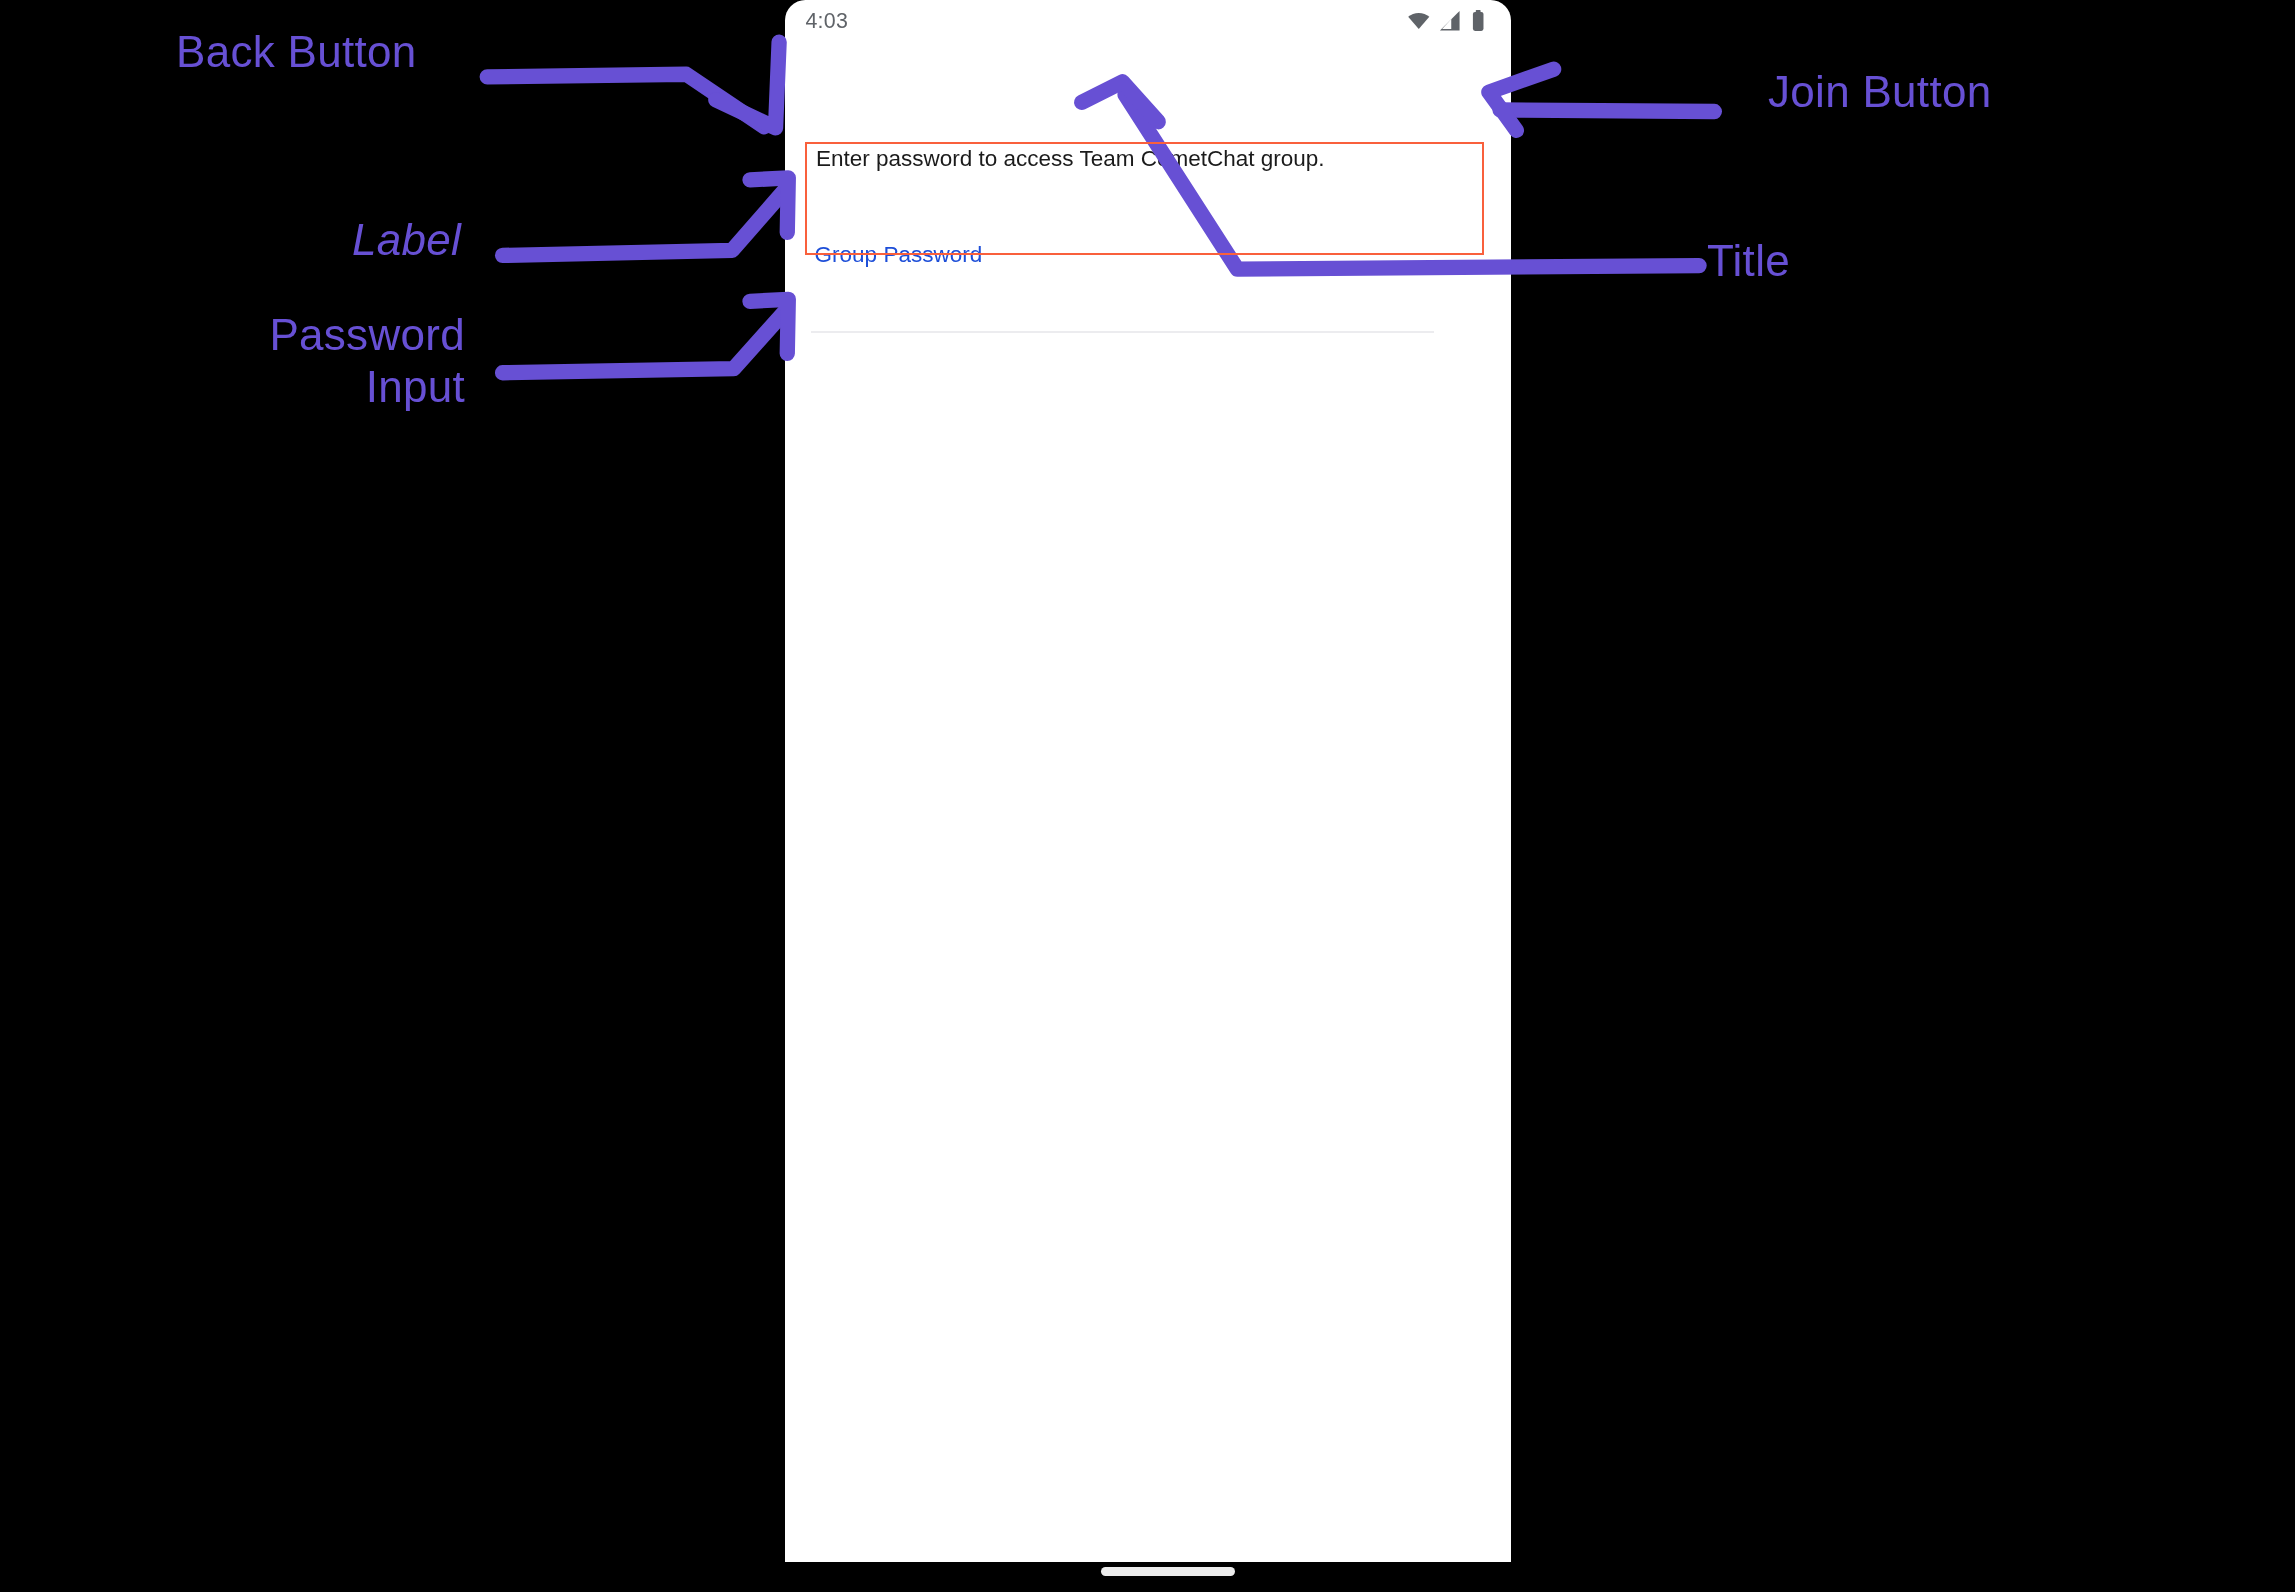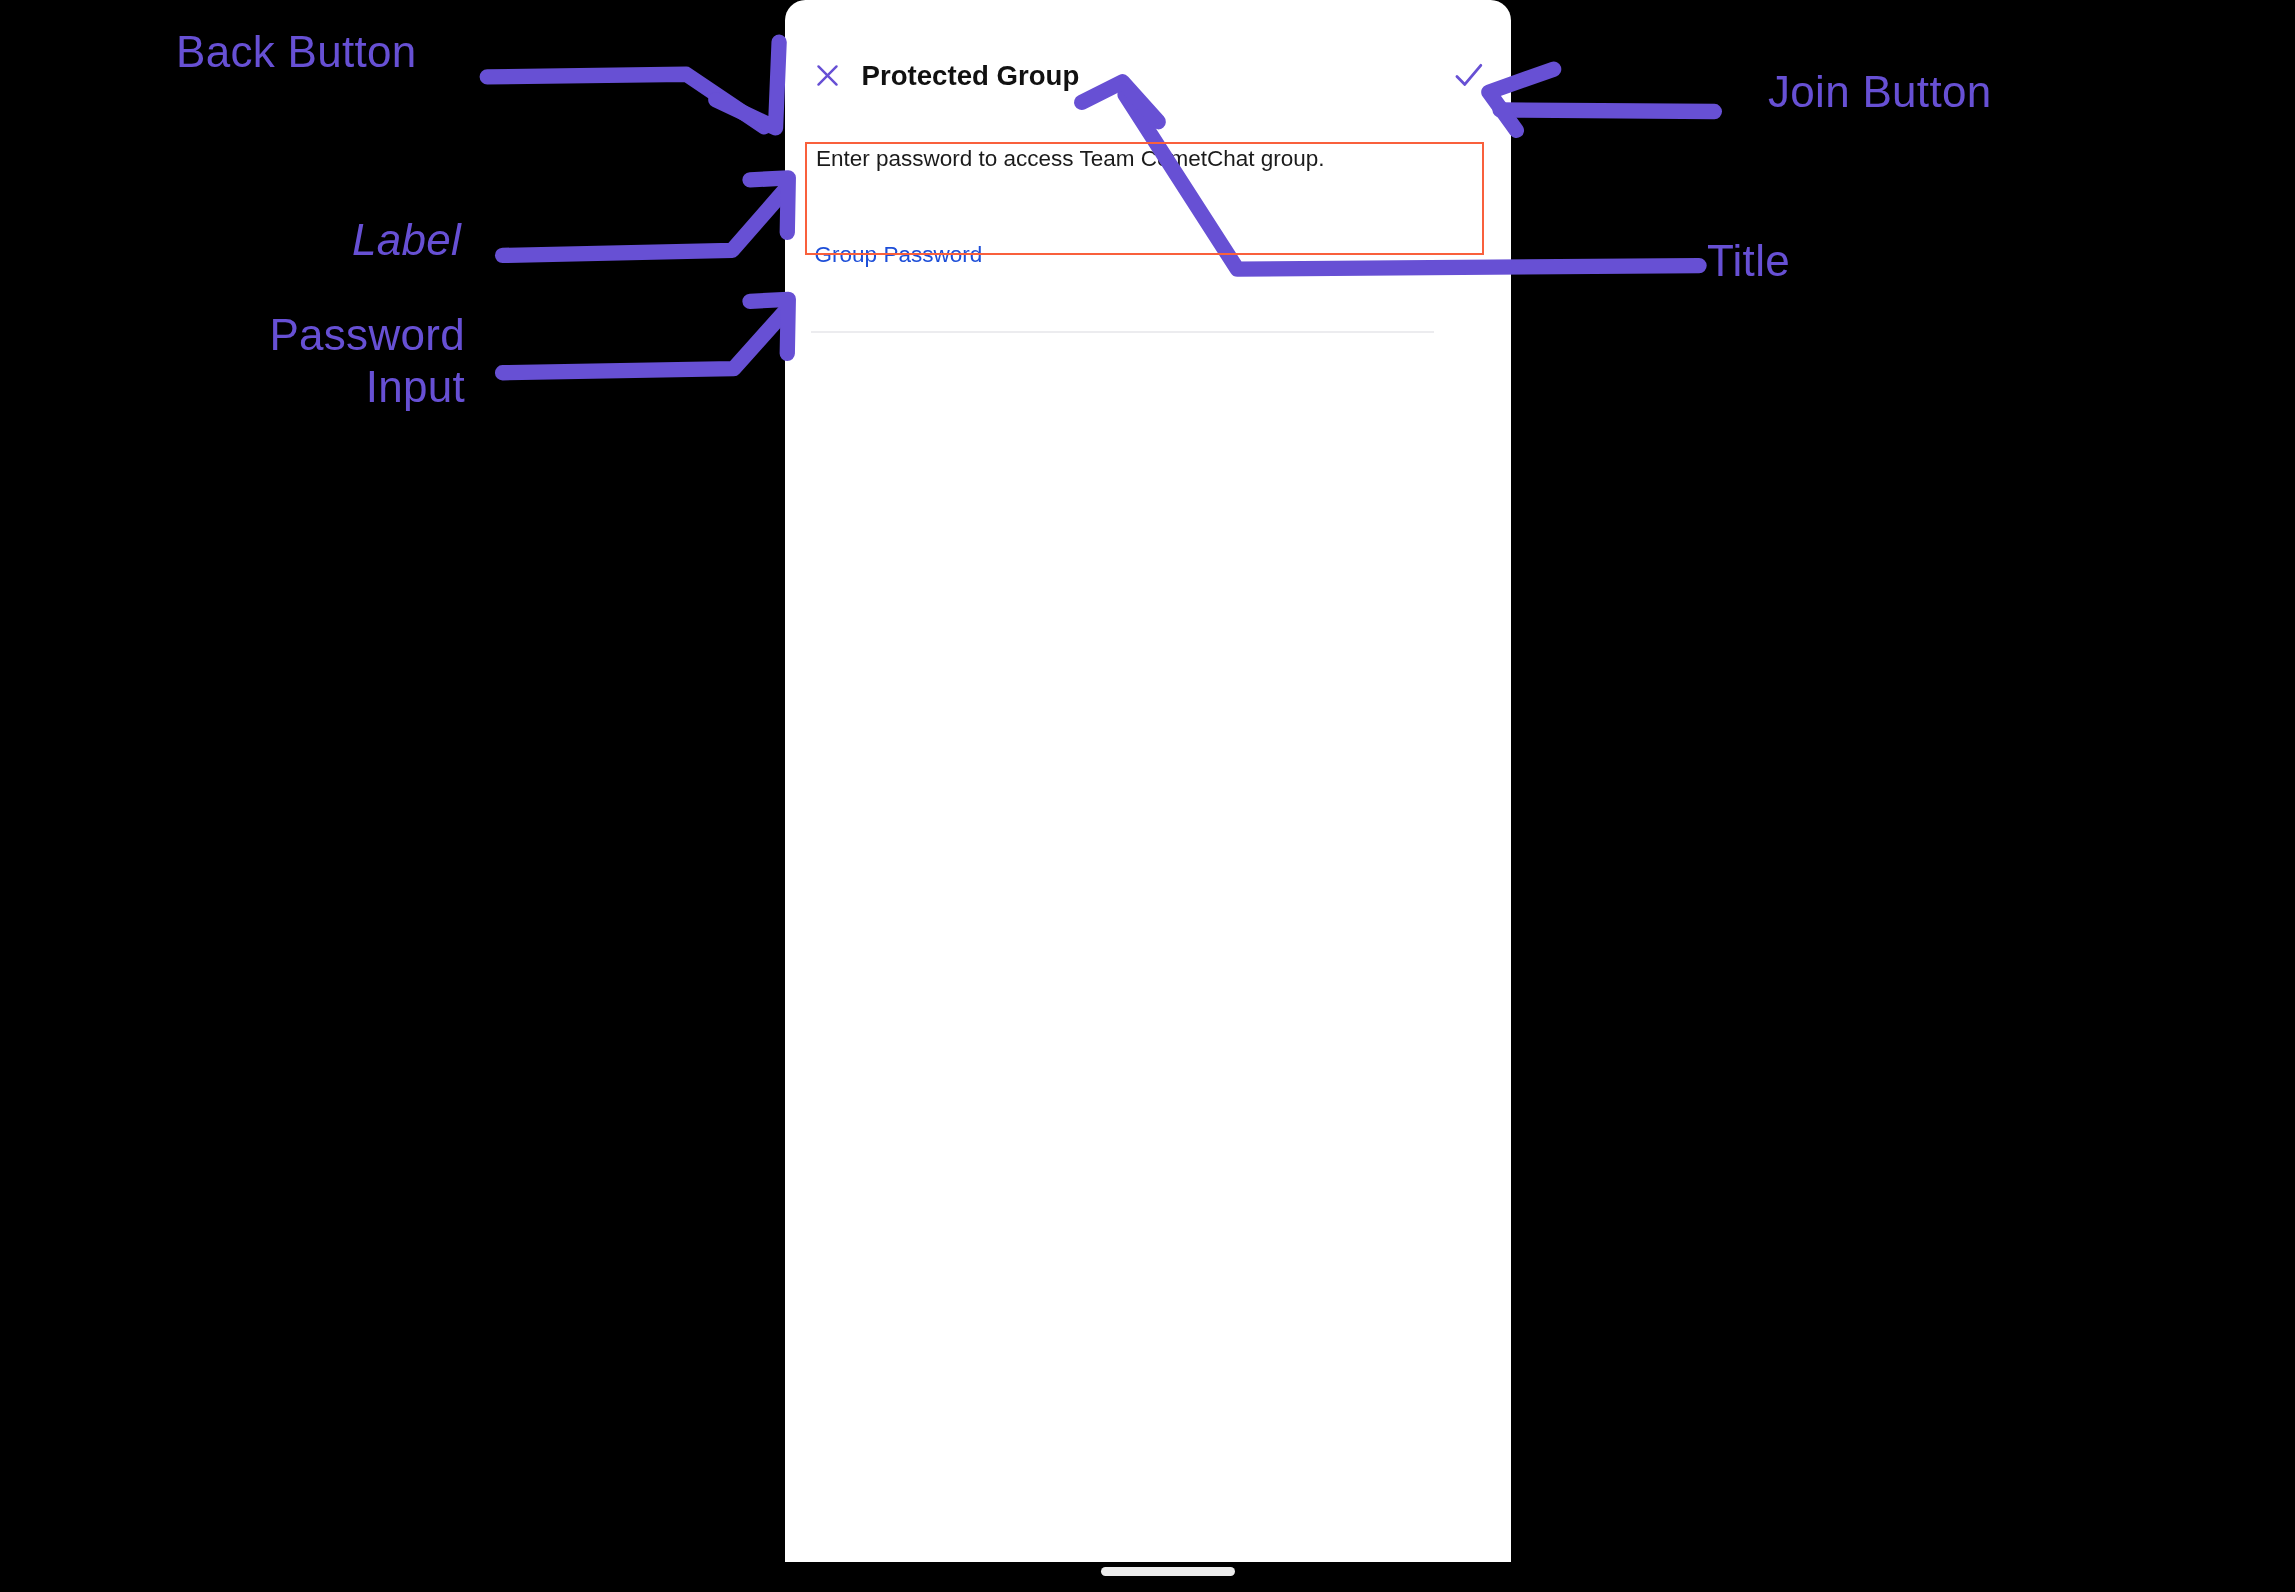--- a/index.html
+++ b/index.html
@@ -162,38 +162,43 @@
     border: 2.6px solid #F9603C;
   }
 </style>
 </head>
 <body>
 
 <div id="stage">
 
   <div id="phone">
 
-
-    <div id="appbar">
-      <div id="close-btn">
+    <div id="statusbar">
+      <div id="status-time">4:03</div>
+      <div id="status-icons">
         <span>
-          <svg width="31" height="31" viewBox="0 0 24 24">
-            <path d="M5 5 L19 19 M19 5 L5 19" stroke="#6750D4" stroke-width="1.9" stroke-linecap="round" fill="none"></path>
+          <svg width="23.5" height="23.5" viewBox="0 0 24 24">
+            <path d="M12 20.5 1.2 7.9C4.1 5.4 7.9 4 12 4s7.9 1.4 10.8 3.9L12 20.5z" fill="#5f6368"></path>
           </svg>
         </span>
-      </div>
-      <div id="appbar-title">Protected Group</div>
-      <div id="join-btn">
         <span>
-          <svg width="37" height="37" viewBox="0 0 24 24">
-            <path d="M4.5 12.6 L9.6 17.8 L20 5.4" stroke="#6750D4" stroke-width="1.8" stroke-linecap="round" stroke-linejoin="round" fill="none"></path>
+          <svg width="23.5" height="23.5" viewBox="0 0 24 24">
+            <path d="M2 22 22 2v20H2z" fill="#5f6368"></path>
+            <path d="M13.5 20.5V10.2L4.2 20.5h9.3z" fill="#ffffff"></path>
+          </svg>
+        </span>
+        <span>
+          <svg width="20.4" height="23.5" viewBox="0 0 16 24">
+            <rect x="5.5" y="1" width="5" height="2.4" rx="0.8" fill="#5f6368"></rect>
+            <rect x="2.6" y="3" width="10.8" height="19.4" rx="2.2" fill="#5f6368"></rect>
           </svg>
         </span>
       </div>
     </div>
+
 
     <div id="sheet-body">
       <div id="desc-text">Enter password to access Team CometChat group.</div>
 
       <div id="pw-field-wrap">
         <div id="pw-label">Group Password</div>
         <input id="pw-input" type="password" placeholder="" style="">
       </div>
     </div>
   </div>

